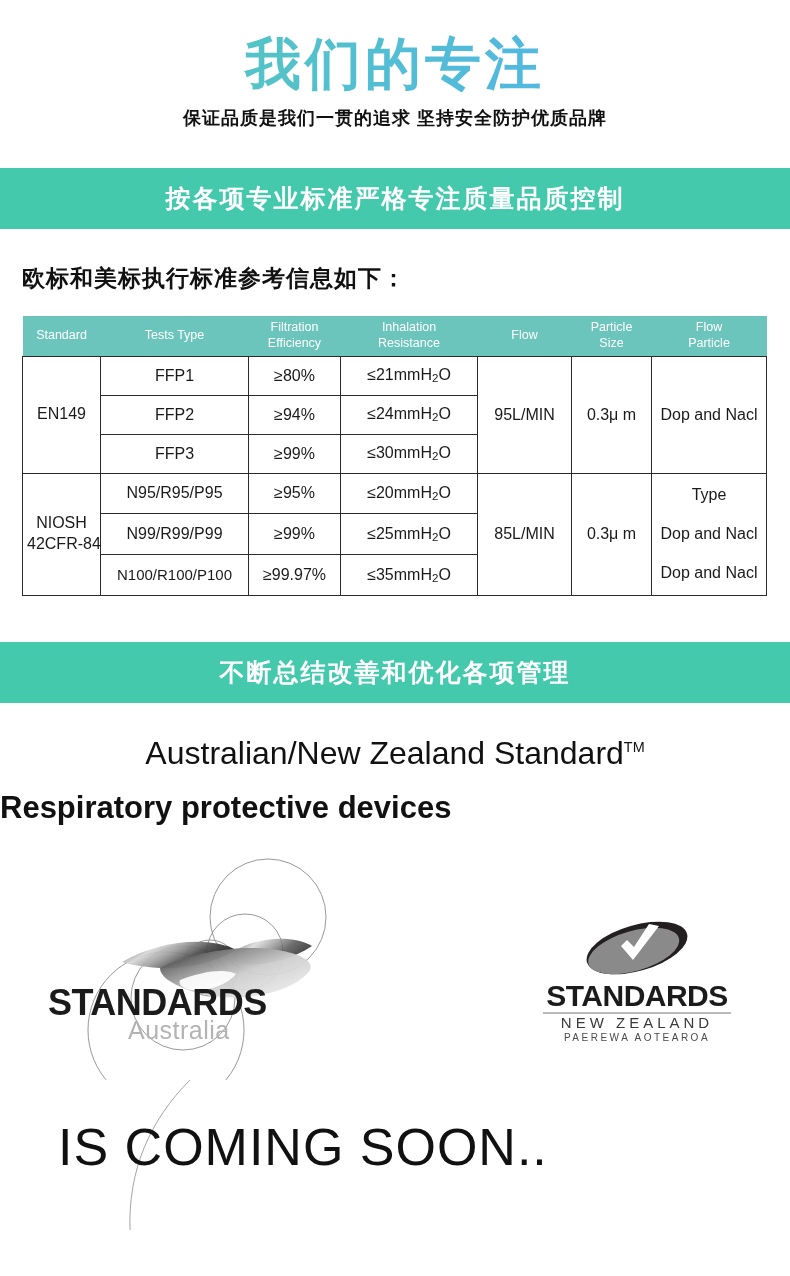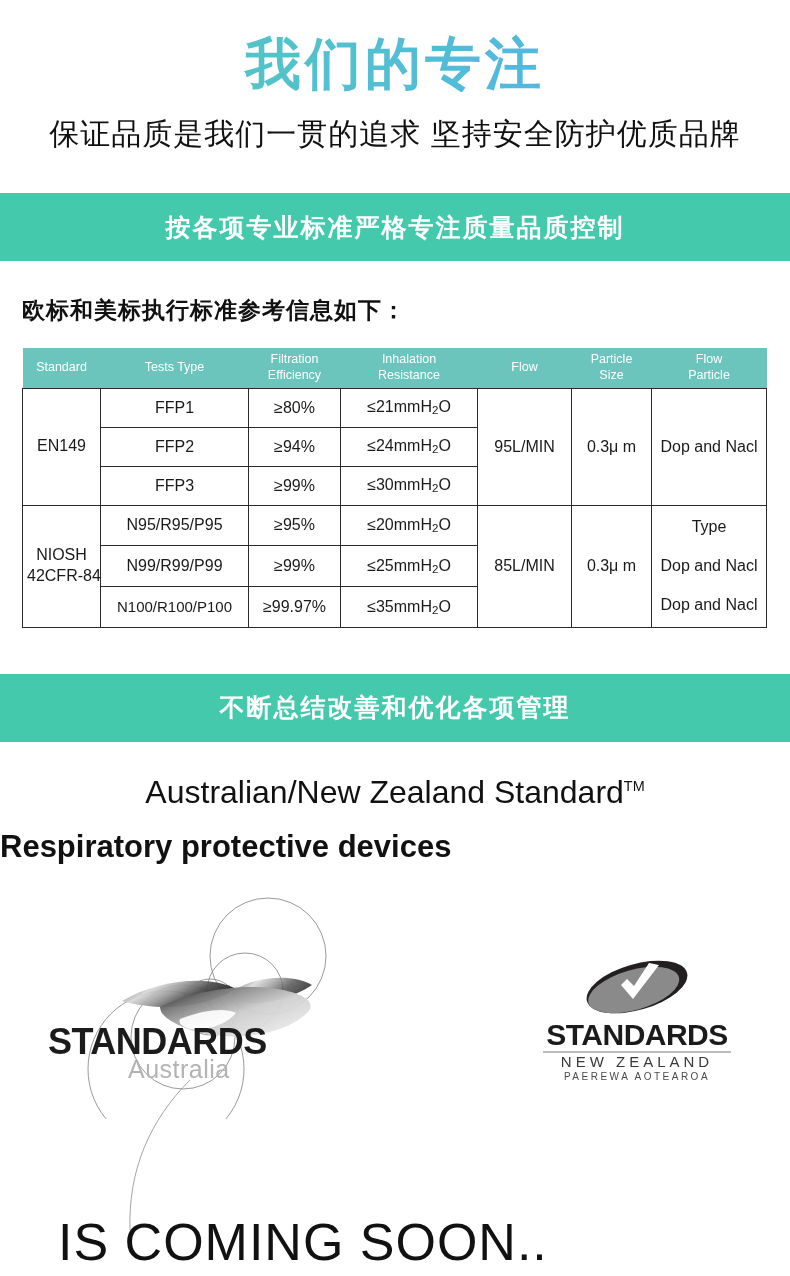--- a/index.html
+++ b/index.html
@@ -23,31 +23,31 @@
     line-height: 1.0;
     padding-top: 36px;
     background: linear-gradient(90deg, #4ec6b6 0%, #53c4c6 30%, #52b9de 65%, #4fb2e9 100%);
     -webkit-background-clip: text;
     background-clip: text;
     color: transparent;
     -webkit-text-fill-color: transparent;
   }
   .page-subtitle {
     text-align: center;
-    font-size: 30px;
-    font-weight: 400;
+    font-size: 18px;
+    font-weight: 700;
     color: #111111;
-    margin-top: 22px;
+    margin-top: 14px;
     letter-spacing: 1px;
   }
 
   
   .banner {
     width: 100%;
-    height: 68px;
+    height: 61px;
     background: #45c9ad;
     display: flex;
     align-items: center;
     justify-content: center;
     color: #ffffff;
     font-size: 25px;
     font-weight: bold;
     letter-spacing: 2px;
   }
   #banner-one { margin-top: 38px; }
@@ -143,21 +143,21 @@
     left: 515px;
     top: 78px;
     width: 245px;
     height: 125px;
   }
 
   
   .coming-soon {
     position: absolute;
     left: 58px;
-    top: 1212px;
+    top: 1117px;
     font-size: 52px;
     font-weight: normal;
     letter-spacing: 1px;
     color: #111;
   }
   .bottom-arc {
     position: absolute;
     left: 0; top: 1080px;
     width: 790px; height: 190px;
     pointer-events: none;

